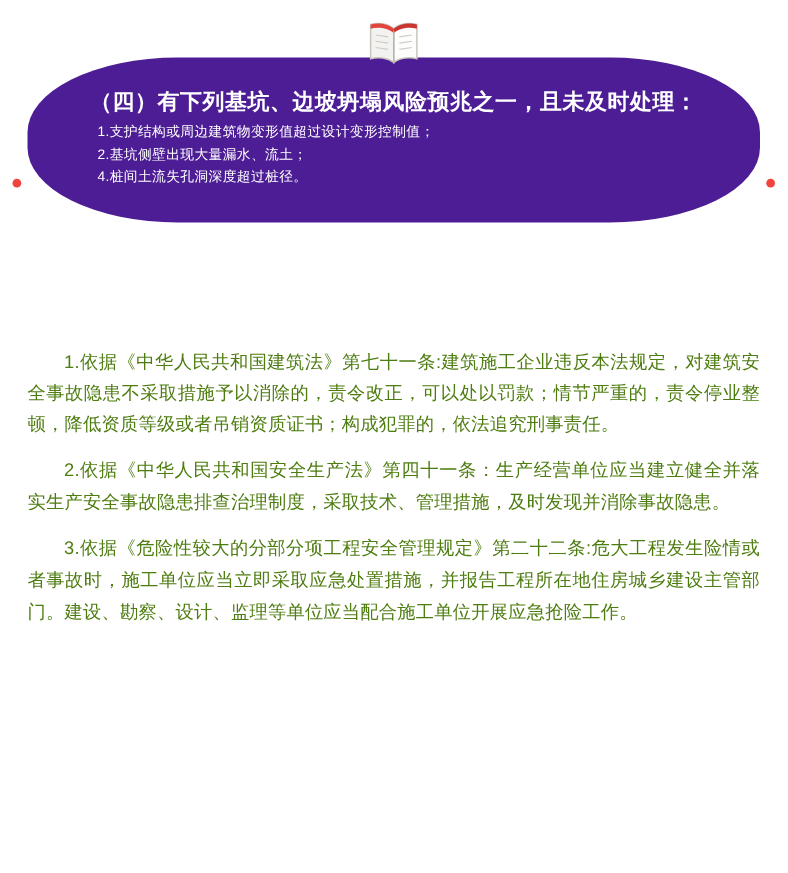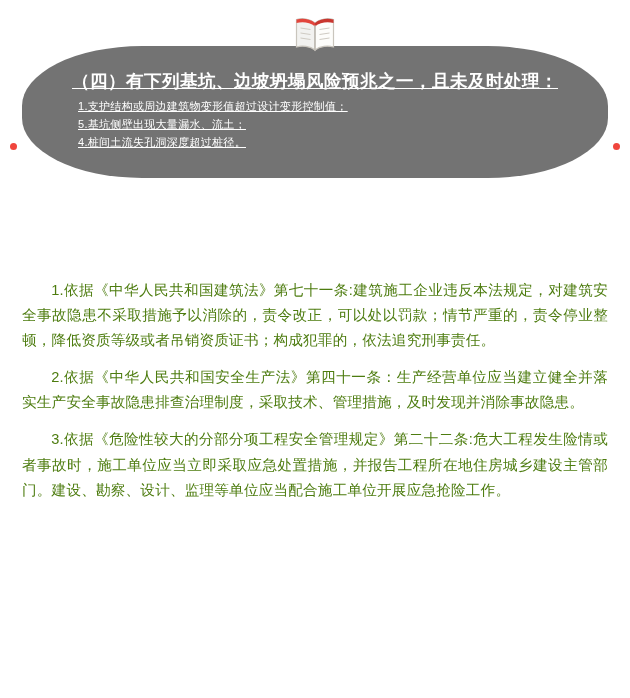--- a/index.html
+++ b/index.html
@@ -37,25 +37,24 @@
     height: 40px;
   }
 
   
   .banner {
     position: absolute;
     top: 46px;
     left: 22px;
     width: 586px;
     box-sizing: border-box;
-    background: #737373;
+    background: #4c1d95;
     border-radius: 120px / 60px;
     padding: 22px 34px 26px 34px;
     color: #ffffff;
-    text-decoration: underline;
   }
   .banner-title {
     font-size: 17.5px;
     font-weight: bold;
     line-height: 1.5;
     text-align: center;
     letter-spacing: 0.5px;
     margin-bottom: 4px;
   }
   .banner-list {
@@ -124,21 +123,21 @@
     </span>
   </div>
 
   <span class="dot dot-left"></span>
   <span class="dot dot-right"></span>
 
   <div class="banner">
     <div class="banner-title">（四）有下列基坑、边坡坍塌风险预兆之一，且未及时处理：</div>
     <ul class="banner-list">
       <li>1.支护结构或周边建筑物变形值超过设计变形控制值；</li>
-      <li>5.基坑侧壁出现大量漏水、流土；</li>
+      <li>2.基坑侧壁出现大量漏水、流土；</li>
       <li>4.桩间土流失孔洞深度超过桩径。</li>
     </ul>
   </div>
 
   <div class="body-text">
     <p class="para indent">1.依据《中华人民共和国建筑法》第七十一条:建筑施工企业违反本法规定，对建筑安全事故隐患不采取措施予以消除的，责令改正，可以处以罚款；情节严重的，责令停业整顿，降低资质等级或者吊销资质证书；构成犯罪的，依法追究刑事责任。</p>
     <p class="para indent">2.依据《中华人民共和国安全生产法》第四十一条：生产经营单位应当建立健全并落实生产安全事故隐患排查治理制度，采取技术、管理措施，及时发现并消除事故隐患。</p>
     <p class="para indent">3.依据《危险性较大的分部分项工程安全管理规定》第二十二条:危大工程发生险情或者事故时，施工单位应当立即采取应急处置措施，并报告工程所在地住房城乡建设主管部门。建设、勘察、设计、监理等单位应当配合施工单位开展应急抢险工作。</p>
   </div>
 

